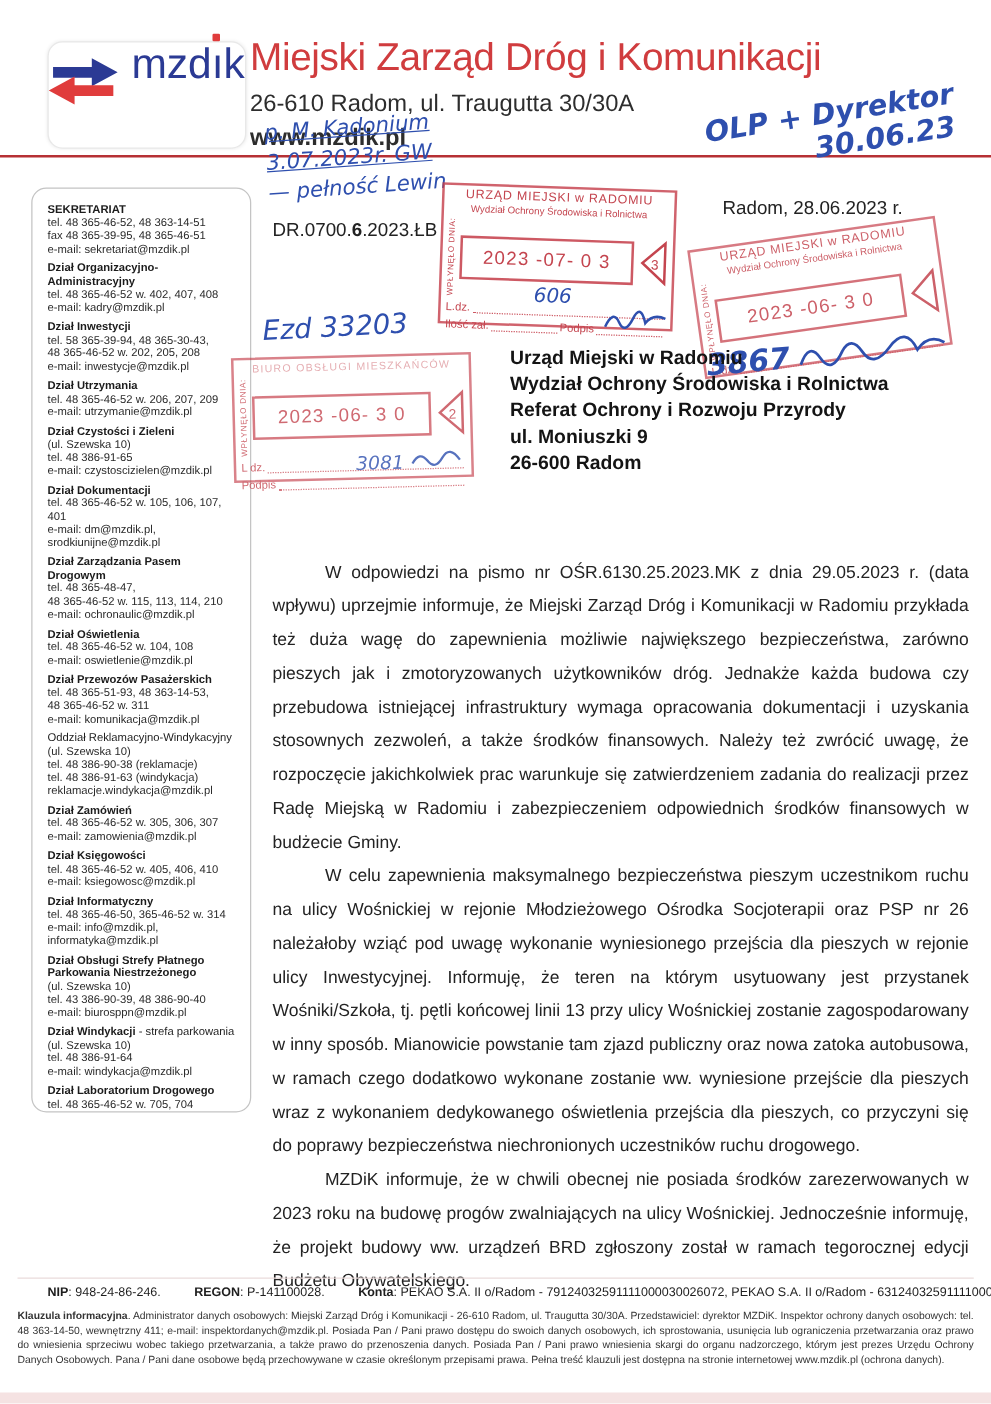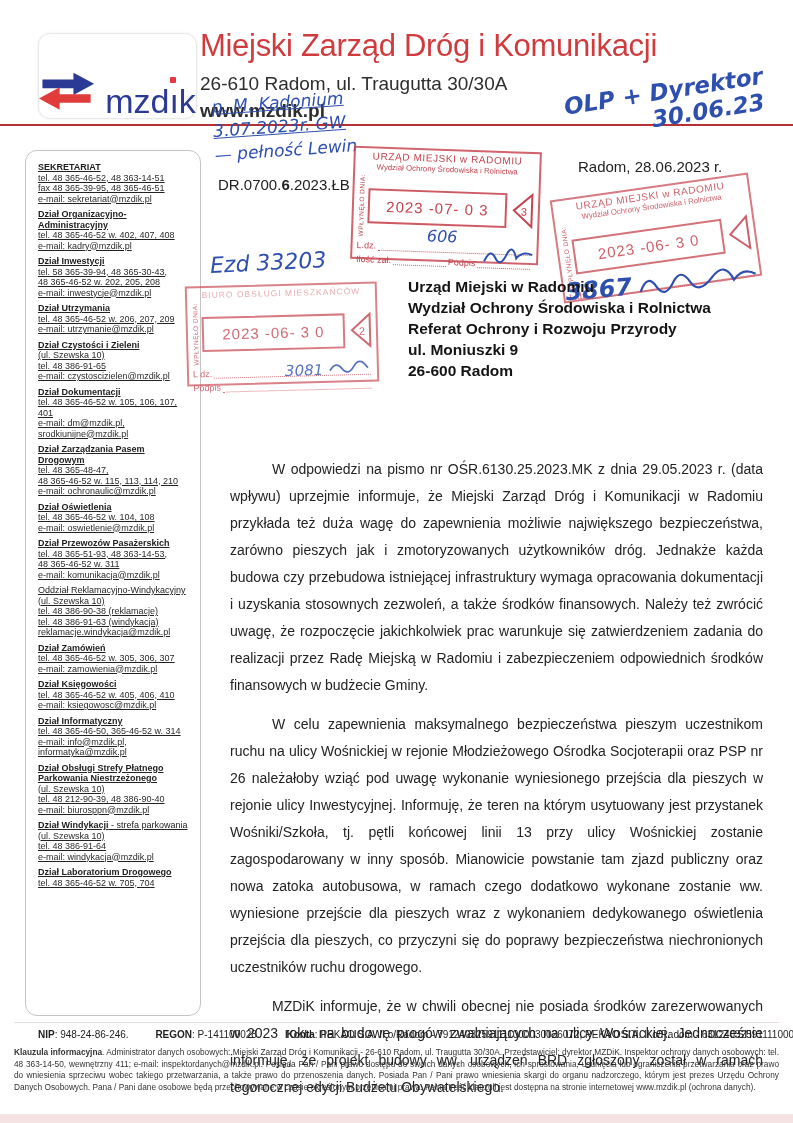--- a/index.html
+++ b/index.html
@@ -2,21 +2,21 @@
 <html lang="pl"><head>
 <meta charset="utf-8">
 <style>
   html,body{margin:0;padding:0;background:#ffffff;}
   .page{position:relative;width:793px;height:1123px;background:#fff;overflow:hidden;
         font-family:"Liberation Sans",sans-serif;color:#222;}
 
   
   .logo-box{position:absolute;left:38px;top:33px;width:157px;height:84px;background:#fff;
             border:1px solid #e8e8e8;border-radius:12px;box-shadow:0 0 3px rgba(0,0,0,.08);
-            display:flex;align-items:flex-end;justify-content:center;gap:4px;}
+            display:flex;align-items:flex-start;justify-content:center;gap:4px;}
   .logo-word{font-size:34px;font-weight:500;color:#2b3a94;letter-spacing:0px;line-height:1;}
   .logo-i{position:relative;display:inline-block;}
   .logo-i .dot{position:absolute;left:1px;top:-7px;width:6px;height:6px;background:#e03c3c;border-radius:1px;}
   .head-block{position:absolute;left:200px;top:28px;width:590px;}
   .org-name{font-size:31px;font-weight:500;color:#d03c3e;letter-spacing:-.3px;line-height:1.15;}
   .org-addr{margin-top:9px;font-size:19px;font-weight:500;color:#2d2d2d;}
   .org-www{margin-top:5px;font-size:19px;font-weight:700;color:#2d2d2d;}
   .red-rule{position:absolute;left:0;top:124px;width:793px;height:0;border-top:2px solid #b63034;}
 
   
@@ -27,22 +27,22 @@
   .hand-approval .l2{margin-left:85px;}
   .hand-ezd{position:absolute;left:210px;top:250px;font-size:22px;transform:rotate(-3deg);}
   .hand-3867{position:absolute;left:565px;top:268px;font-size:24px;font-weight:bold;transform:rotate(-5deg);display:flex;align-items:flex-end;gap:6px;}
 
   
   .city-date{position:absolute;left:578px;top:158px;font-size:15px;color:#222;}
   .ref-number{position:absolute;left:218px;top:176px;font-size:15px;color:#222;}
   .ref-number .b{font-weight:bold;}
 
   
-  .sidebar{position:absolute;left:25px;top:150px;width:176px;height:866px;border:1.5px solid #c4c4c4;
-           border-radius:12px;padding:11px 9px 8px 12px;box-sizing:border-box;overflow:hidden;text-decoration:underline;}
+  .sidebar{position:absolute;left:25px;top:150px;width:176px;height:740px;border:1.5px solid #c4c4c4;
+           border-radius:12px;padding:11px 9px 8px 12px;box-sizing:border-box;overflow:hidden;}
   .dept{margin-bottom:5px;}
   .dept-name{font-size:9px;line-height:10.5px;font-weight:bold;color:#1c1c1c;}
   .dept-name.thin{font-weight:normal;}
   .dept-suffix{font-weight:normal;}
   .dept-line{font-size:9px;line-height:10.5px;color:#2a2a2a;}
 
   
   .stamp{position:absolute;color:#c4454f;border:2px solid rgba(196,60,72,.8);box-sizing:border-box;
          padding:2px 4px;background:rgba(255,255,255,0);}
   .stamp .s-title{font-size:10px;letter-spacing:.6px;text-align:center;white-space:nowrap;}
@@ -60,21 +60,21 @@
   .hand-in-stamp{position:absolute;font-family:"DejaVu Sans",sans-serif;font-style:italic;color:#2e4fae;}
   .sigA{position:absolute;right:2px;bottom:-6px;}
   .sigC{position:absolute;left:96px;bottom:2px;font-size:15px;}
 
   
   .recipient{position:absolute;left:408px;top:276px;font-size:15.5px;font-weight:bold;line-height:21px;color:#141414;}
 
   
   .letter-body{position:absolute;left:218px;top:444px;width:557px;font-size:14px;line-height:27px;
                color:#232323;text-align:justify;}
-  .letter-body .para{margin:12px;text-indent:42px;}
+  .letter-body .para{margin:0;text-indent:42px;}
 
   
   .footer{position:absolute;left:14px;top:1022px;width:765px;border-top:1px solid #eadcdc;padding-top:6px;}
   .registry{font-size:10px;color:#1e1e1e;white-space:nowrap;}
   .registry .b{font-weight:bold;padding-left:24px;}
   .klauzula{margin-top:7px;font-size:8.3px;line-height:11.5px;color:#333;text-align:justify;}
   .klauzula .b{font-weight:bold;}
   .scan-band{position:absolute;left:0;bottom:0;width:793px;height:9px;background:#f5e2e2;}
 </style>
 </head>
@@ -185,21 +185,21 @@
         </div>
         <div class="dept">
           <div class="dept-name">Dział Informatyczny</div>
           <div class="dept-line">tel. 48 365-46-50, 365-46-52 w. 314</div>
           <div class="dept-line">e-mail: info@mzdik.pl,</div>
           <div class="dept-line">informatyka@mzdik.pl</div>
         </div>
         <div class="dept">
           <div class="dept-name">Dział Obsługi Strefy Płatnego Parkowania Niestrzeżonego</div>
           <div class="dept-line">(ul. Szewska 10)</div>
-          <div class="dept-line">tel. 48 212-90-39, 48 386-90-40</div>
+          <div class="dept-line">tel. 43 386-90-39, 48 386-90-40</div>
           <div class="dept-line">e-mail: biurosppn@mzdik.pl</div>
         </div>
         <div class="dept">
           <div class="dept-name">Dział Windykacji<span class="dept-suffix"> - strefa parkowania</span></div>
           <div class="dept-line">(ul. Szewska 10)</div>
           <div class="dept-line">tel. 48 386-91-64</div>
           <div class="dept-line">e-mail: windykacja@mzdik.pl</div>
         </div>
         <div class="dept">
           <div class="dept-name">Dział Laboratorium Drogowego</div>

